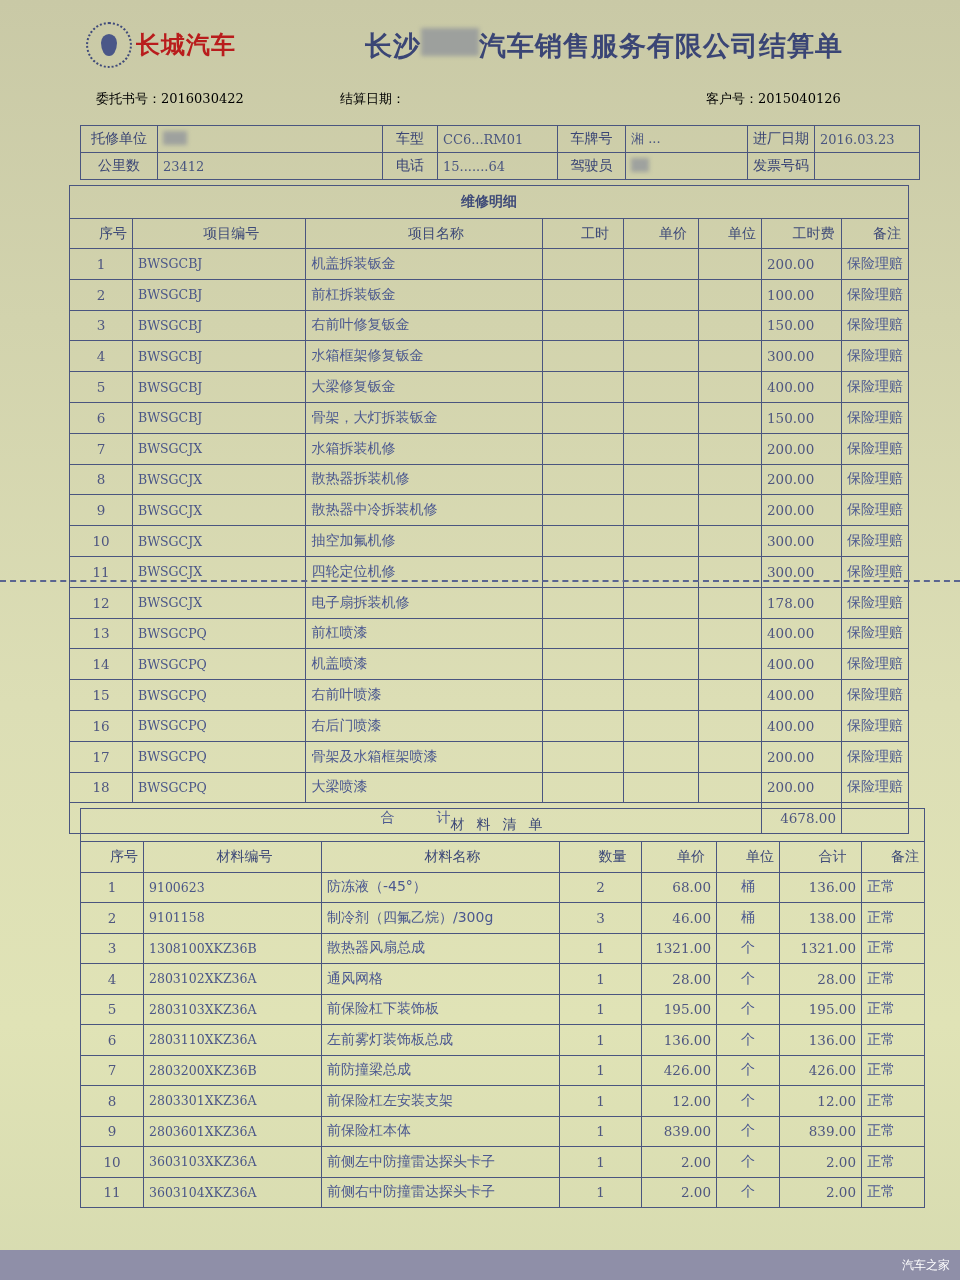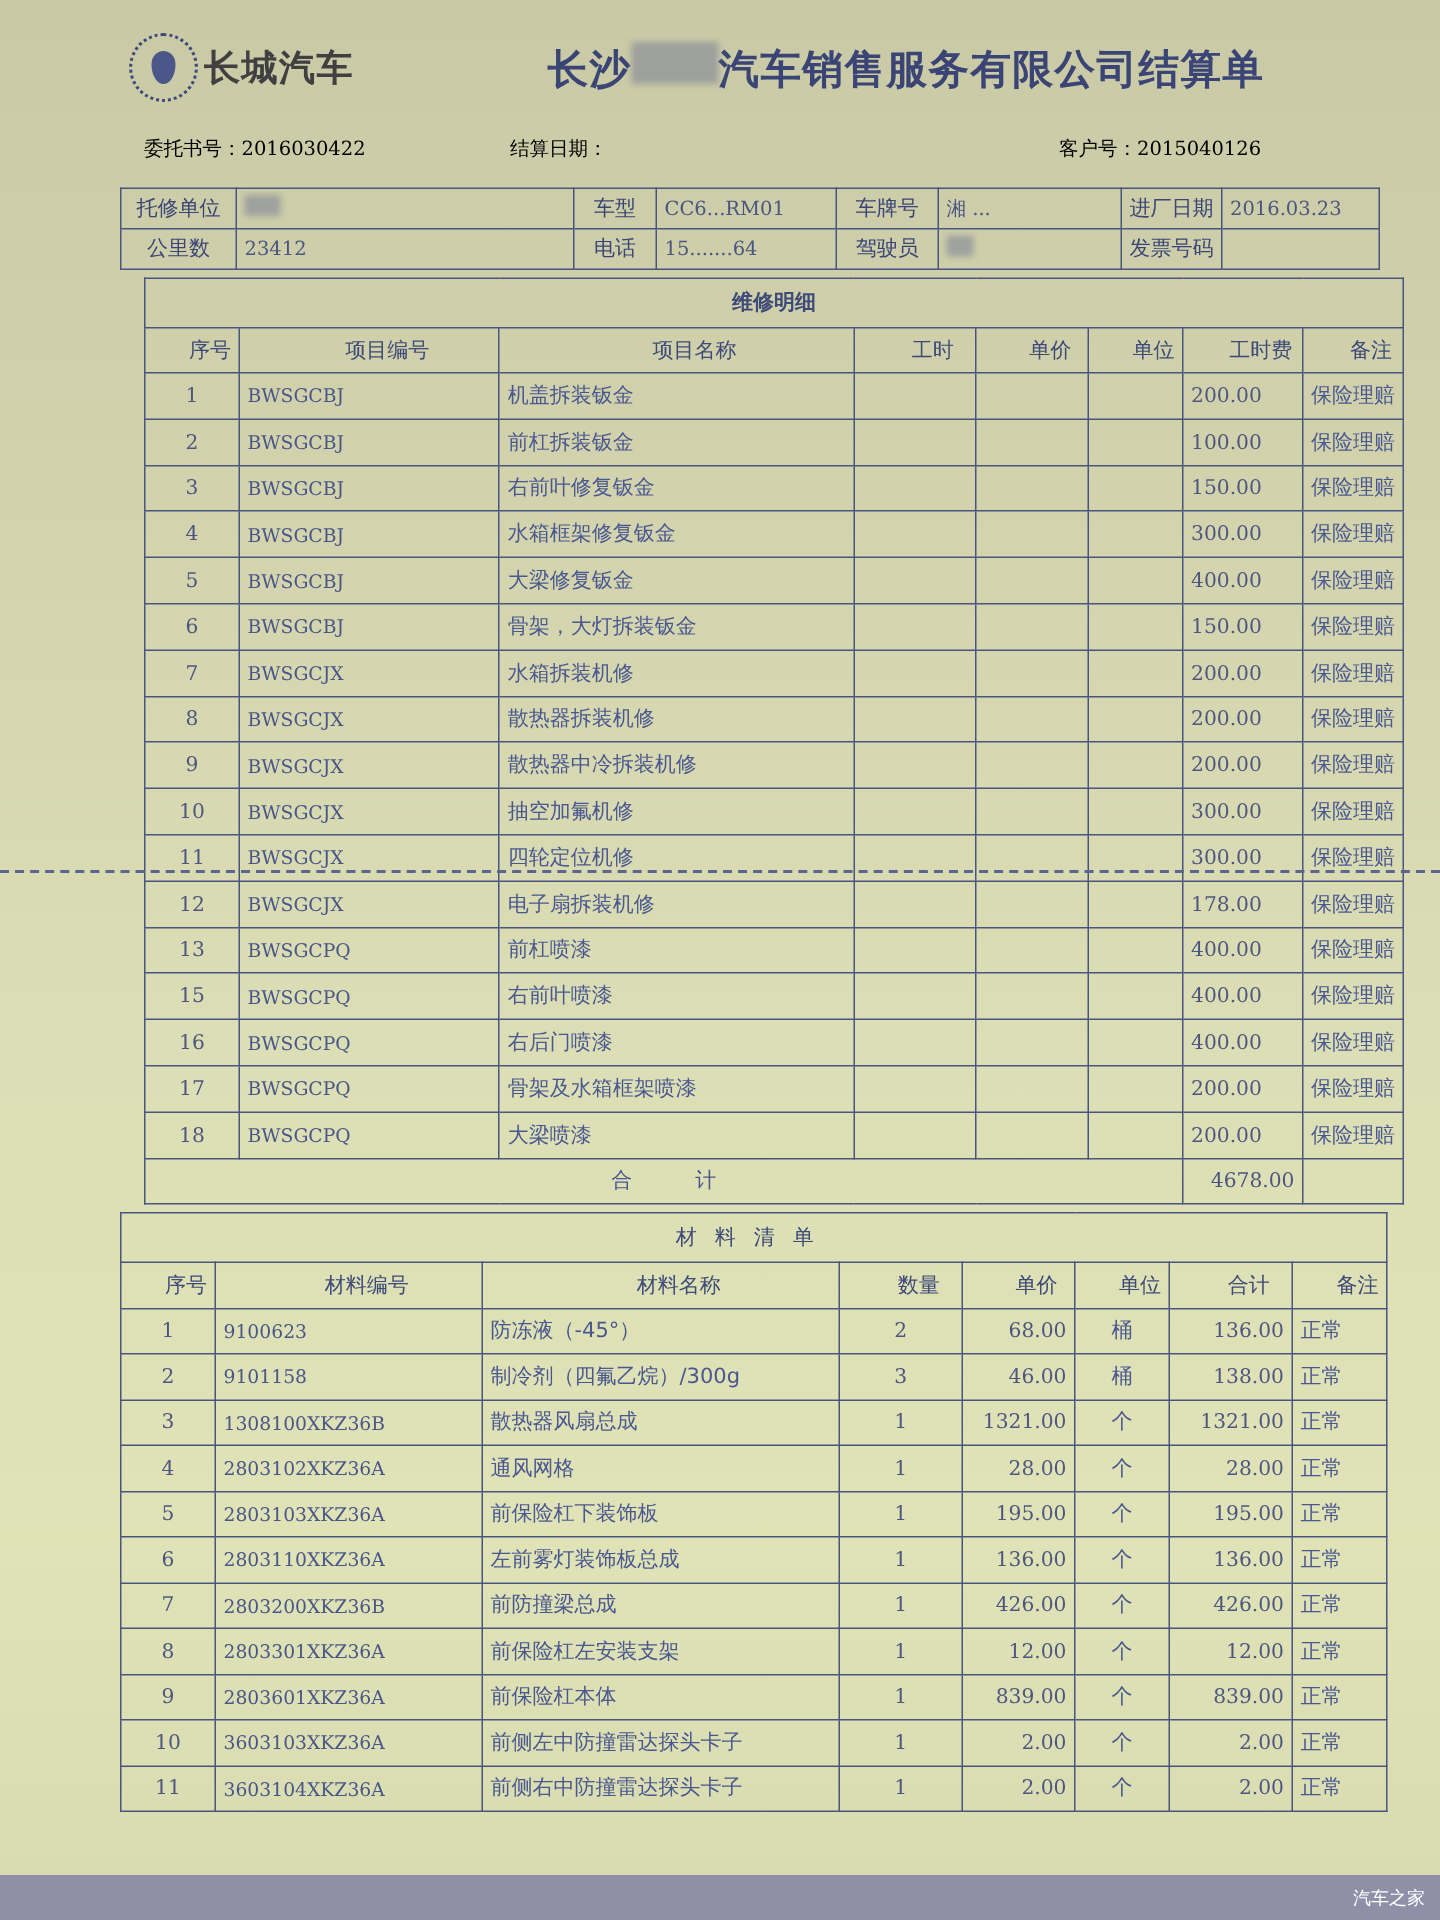--- a/index.html
+++ b/index.html
@@ -19,21 +19,21 @@
   .logo-ring {
     width: 42px; height: 42px; border-radius: 50%;
     border: 2px dotted #3f4a7a; display: flex; align-items: center; justify-content: center;
   }
   .logo-drop {
     width: 16px; height: 22px; background: #4a5788;
     border-radius: 50% 50% 50% 50% / 40% 40% 60% 60%;
   }
   .logo-text {
     font-family: "DejaVu Sans", sans-serif; font-weight: bold; font-size: 24px;
-    color: #404040; letter-spacing: 1px;
+    color: #b91c1c; letter-spacing: 1px;
   }
   .doc-title {
     position: absolute; left: 365px; top: 28px; font-size: 27px; font-weight: bold;
     font-family: "DejaVu Sans", sans-serif; color: #3a4575; letter-spacing: 1px; display: flex; text-align: center;
   }
   .blur-box {
     display: inline-block; background: rgba(120,125,150,0.55); filter: blur(2px);
   }
   .meta-row { position: absolute; top: 90px; font-size: 13px; color: #000000; font-family: "DejaVu Sans", sans-serif; }
   .meta-row span.v { font-family: "DejaVu Serif", serif; }
@@ -41,21 +41,21 @@
   table { border-collapse: collapse; position: absolute; }
   td, th {
     border: 1.5px solid #4a557f; font-weight: normal; padding: 0 5px;
     font-size: 13px; white-space: nowrap; overflow: hidden;
   }
   .info-table { left: 80px; top: 125px; width: 840px; }
   .info-table td { height: 26px; }
   .lbl { text-align: center; font-family: "DejaVu Sans", sans-serif; font-size: 14px; color: #3a4575; }
   .val { color: #4a5680; }
 
-  .repair-table { left: 96px; top: 185px; width: 840px; }
+  .repair-table { left: 69px; top: 185px; width: 840px; }
   .repair-table td { height: 29.8px; }
   .sec-title { text-align: center; font-family: "DejaVu Sans", sans-serif; font-weight: bold; font-size: 14px; height: 32px !important; }
   .hdr td { text-align: center; font-family: "DejaVu Sans", sans-serif; font-size: 14px; height: 29px; padding-left: 29px; }
   .c { text-align: center; }
   .r { text-align: right; }
   .code { font-size: 12.5px; color: #4a5688; }
   .cn { font-family: "DejaVu Sans", sans-serif; font-size: 14px; color: #4b5890; }
   .num { font-size: 13.5px; color: #4e5680; }
 
   .material-table { left: 80px; top: 808px; width: 845px; }
@@ -285,20 +285,30 @@
         <td class="c num">13</td>
         <td class="code">BWSGCPQ</td>
         <td class="cn">前杠喷漆</td>
         <td></td>
         <td></td>
         <td></td>
         <td class="num">400.00</td>
         <td class="cn">保险理赔</td>
       </tr>
       <tr>
+        <td class="c num">14</td>
+        <td class="code">BWSGCPQ</td>
+        <td class="cn">机盖喷漆</td>
+        <td></td>
+        <td></td>
+        <td></td>
+        <td class="num">400.00</td>
+        <td class="cn">保险理赔</td>
+      </tr>
+      <tr>
         <td class="c num">15</td>
         <td class="code">BWSGCPQ</td>
         <td class="cn">右前叶喷漆</td>
         <td></td>
         <td></td>
         <td></td>
         <td class="num">400.00</td>
         <td class="cn">保险理赔</td>
       </tr>
       <tr>

